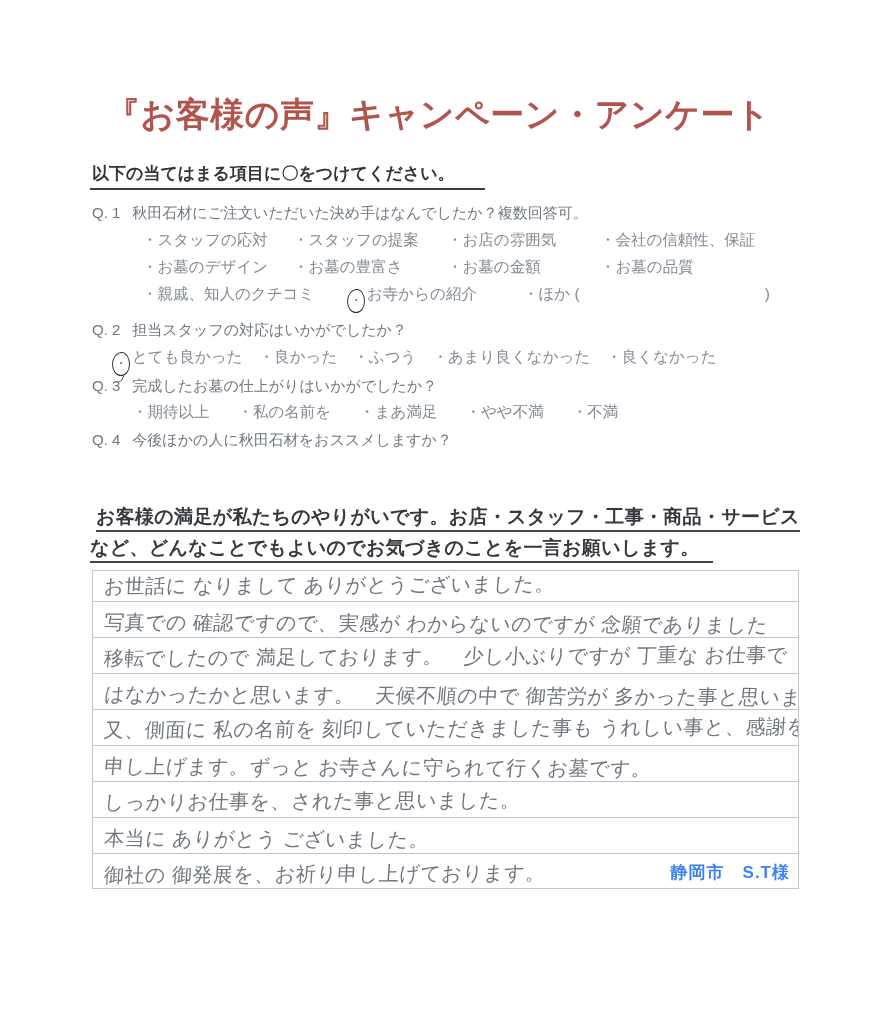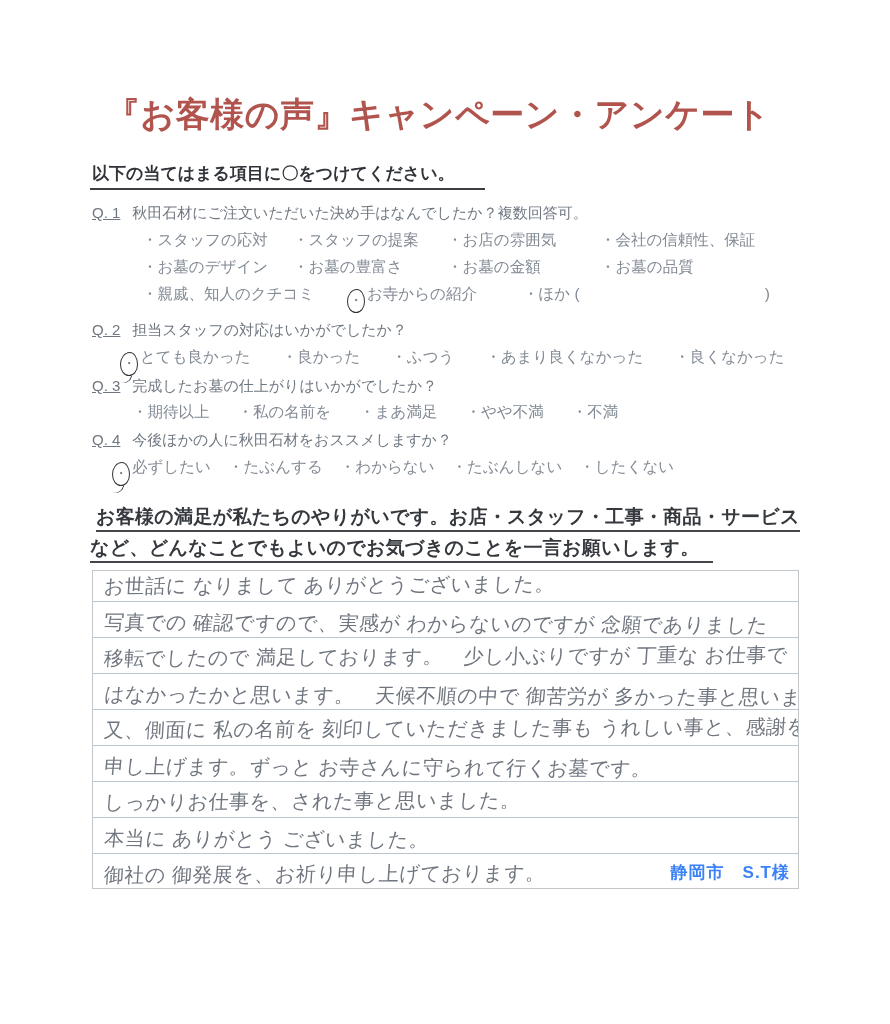--- a/index.html
+++ b/index.html
@@ -9,21 +9,21 @@
   }
   .title{
     position:absolute;left:106px;top:92px;font-size:34px;font-weight:bold;
     color:#b2544e;white-space:nowrap;letter-spacing:0.5px;
   }
   .instruction{
     position:absolute;left:90px;top:162px;font-size:17px;font-weight:bold;
     color:#303338;padding:0 30px 3px 2px;border-bottom:2px solid #3a3d42;white-space:nowrap;
   }
   .q{position:absolute;left:92px;font-size:15px;color:#6f7780;white-space:nowrap;}
-  .qno{margin-right:12px;text-decoration:underline;}
+  .qno{margin-right:12px;}
   .optrow{position:absolute;font-size:15.5px;color:#828a94;white-space:nowrap;line-height:24px;}
   .grid4{left:142px;display:grid;grid-template-columns:151px 154px 153px auto;width:660px;}
   .flexrow{display:flex;}
   .r3c1{display:inline-block;width:205px;}
   .r3gap{margin-left:46px;}
   .blank{display:inline-block;width:185px;}
   .circle{
     display:inline-block;box-sizing:border-box;width:18px;height:24px;
     border:1.8px solid #2f3236;border-radius:55% 45% 50% 50% / 52% 52% 48% 48%;
     text-align:center;line-height:20px;font-size:14px;vertical-align:-6px;
@@ -85,48 +85,41 @@
   </div>
   <div class="optrow flexrow" style="left:142px;top:282px">
     <span class="r3c1">・親戚、知人のクチコミ</span>
     <span><span class="circle">・</span><span>お寺からの紹介</span></span>
     <span class="r3gap"><span>・ほか (</span><span class="blank"></span><span>)</span></span>
   </div>
 
   <div class="q" style="top:321px">
     <span class="qno">Q. 2</span><span>担当スタッフの対応はいかがでしたか？</span>
   </div>
-  <div class="optrow flexrow" style="left:120px;top:345px;gap:31px">
+  <div class="optrow flexrow" style="left:112px;top:345px;gap:16px">
     <span><span class="circle tail">・</span><span>とても良かった</span></span>
     <span>・良かった</span>
     <span>・ふつう</span>
     <span>・あまり良くなかった</span>
     <span>・良くなかった</span>
   </div>
 
   <div class="q" style="top:377px">
     <span class="qno">Q. 3</span><span>完成したお墓の仕上がりはいかがでしたか？</span>
   </div>
   <div class="optrow flexrow" style="left:132px;top:400px;gap:28px">
     <span>・期待以上</span>
     <span>・私の名前を</span>
     <span>・まあ満足</span>
     <span>・やや不満</span>
     <span>・不満</span>
   </div>
 
   <div class="q" style="top:431px">
     <span class="qno">Q. 4</span><span>今後ほかの人に秋田石材をおススメしますか？</span>
-  </div>
-  <div class="optrow flexrow" style="left:112px;top:455px;gap:17px">
-    <span><span class="circle tail">・</span><span>必ずしたい</span></span>
-    <span>・たぶんする</span>
-    <span>・わからない</span>
-    <span>・たぶんしない</span>
-    <span>・したくない</span>
   </div>
 
   <div class="appeal appeal-1">お客様の満足が私たちのやりがいです。お店・スタッフ・工事・商品・サービス</div>
   <div class="appeal appeal-2">など、どんなことでもよいのでお気づきのことを一言お願いします。</div>
 
   <div class="comment-box">
     <div class="cline">
         <span class="hand">お世話に なりまして ありがとうございました。</span>
       </div>
     <div class="cline">

